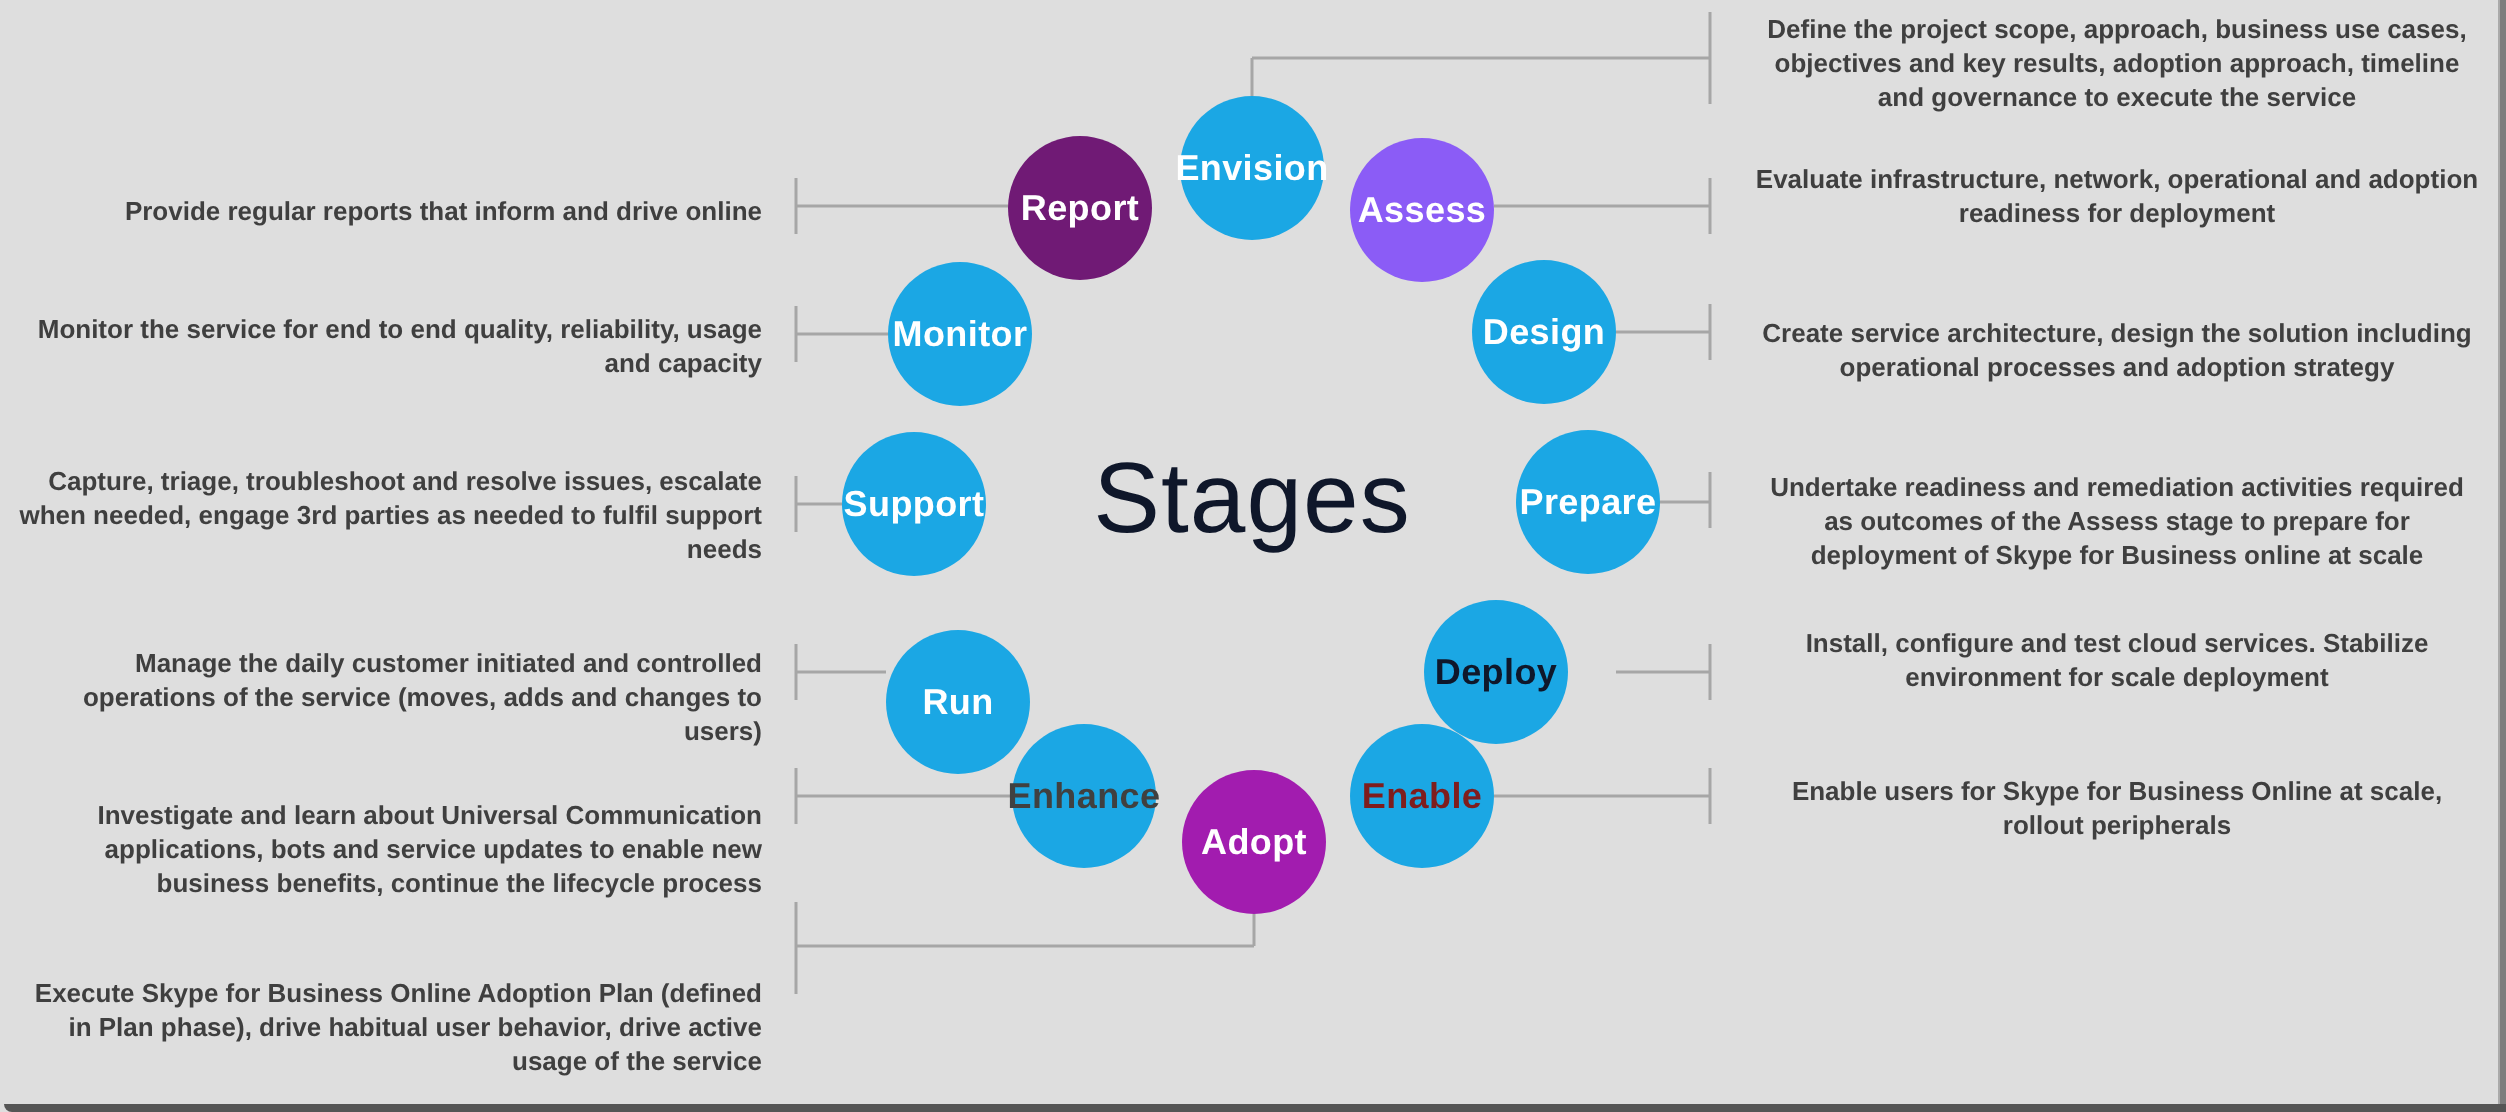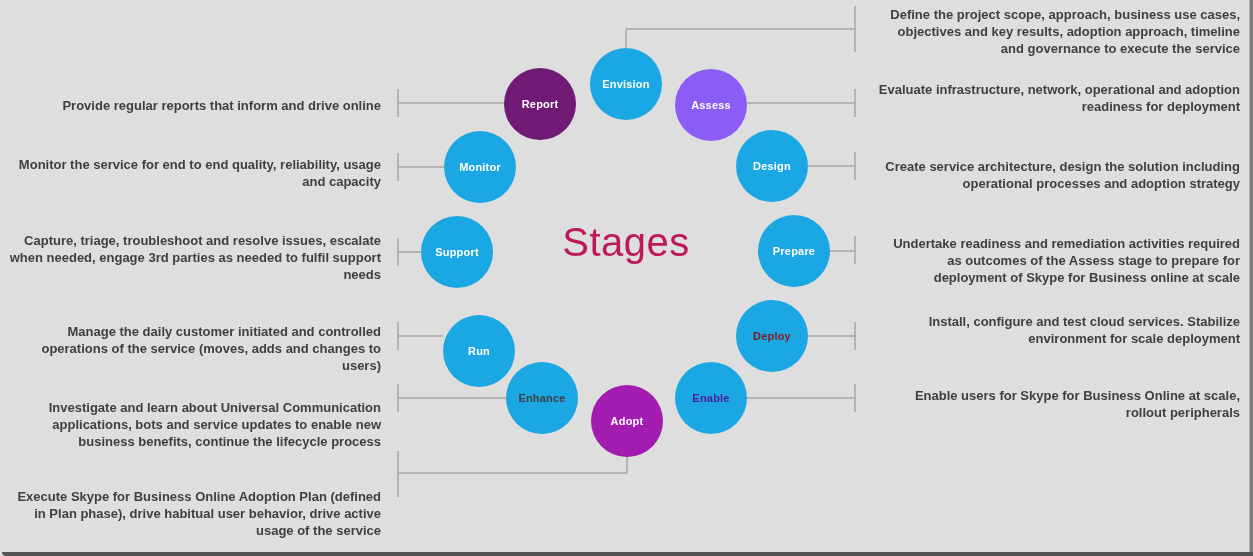--- a/index.html
+++ b/index.html
@@ -20,53 +20,53 @@
     left: 0; top: 0;
     width: 1253px; height: 556px;
   }
   .bubble {
     position: absolute;
     border-radius: 50%;
     display: flex;
     align-items: center;
     justify-content: center;
     color: #ffffff;
-    font-size: 11px;
+    font-size: 18px;
     font-weight: 600;
     letter-spacing: 0.2px;
     user-select: none;
     text-align: center;
   }
   .center-title {
     position: absolute;
     left: 526px;
     top: 220px;
     width: 200px;
     text-align: center;
-    font-size: 40px;
+    font-size: 50px;
     font-weight: 300;
-    color: #be185d;
+    color: #0f172a;
     letter-spacing: 0.5px;
   }
   .annotation {
     position: absolute;
     font-size: 13px;
     line-height: 17px;
     font-weight: 600;
     color: #3f3f3f;
   }
   .annotation.left {
     left: 5px;
     width: 376px;
     text-align: right;
   }
   .annotation.right {
     left: 877px;
     width: 363px;
-    text-align: right;
+    text-align: center;
   }
   .frame-right {
     position: absolute;
     top: 0; right: 0;
     width: 4px; height: 556px;
     background: #7d7d7d;
     border-left: 1px solid #aaaaaa;
   }
   .frame-bottom {
     position: absolute;
@@ -133,22 +133,22 @@
       </g>
     </svg>
 
   <div class="center-title">Stages</div>
 
   <div id="bubbles">
       <div class="bubble" style="left: 590px; top: 48px; width: 72px; height: 72px; background: rgb(27, 167, 228); color: rgb(255, 255, 255);">Envision</div>
       <div class="bubble" style="left: 675px; top: 69px; width: 72px; height: 72px; background: #8b5cf6; color: rgb(255, 255, 255);">Assess</div>
       <div class="bubble" style="left: 736px; top: 130px; width: 72px; height: 72px; background: rgb(27, 167, 228); color: rgb(255, 255, 255);">Design</div>
       <div class="bubble" style="left: 758px; top: 215px; width: 72px; height: 72px; background: rgb(27, 167, 228); color: rgb(255, 255, 255);">Prepare</div>
-      <div class="bubble" style="left: 736px; top: 300px; width: 72px; height: 72px; background: rgb(27, 167, 228); color: #7f1d1d;">Deploy</div>
-      <div class="bubble" style="left: 675px; top: 362px; width: 72px; height: 72px; background: rgb(27, 167, 228); color: #4c1d95;">Enable</div>
+      <div class="bubble" style="left: 712px; top: 300px; width: 72px; height: 72px; background: rgb(27, 167, 228); color: #0f172a;">Deploy</div>
+      <div class="bubble" style="left: 675px; top: 362px; width: 72px; height: 72px; background: rgb(27, 167, 228); color: #7f1d1d;">Enable</div>
       <div class="bubble" style="left: 591px; top: 385px; width: 72px; height: 72px; background: #a21caf; color: rgb(255, 255, 255);">Adopt</div>
       <div class="bubble" style="left: 506px; top: 362px; width: 72px; height: 72px; background: rgb(27, 167, 228); color: #404040;">Enhance</div>
       <div class="bubble" style="left: 443px; top: 315px; width: 72px; height: 72px; background: rgb(27, 167, 228); color: rgb(255, 255, 255);">Run</div>
       <div class="bubble" style="left: 421px; top: 216px; width: 72px; height: 72px; background: rgb(27, 167, 228); color: rgb(255, 255, 255);">Support</div>
       <div class="bubble" style="left: 444px; top: 131px; width: 72px; height: 72px; background: rgb(27, 167, 228); color: rgb(255, 255, 255);">Monitor</div>
       <div class="bubble" style="left: 504px; top: 68px; width: 72px; height: 72px; background: #701a75; color: rgb(255, 255, 255);">Report</div>
     </div>
   <div id="left-annotations">
       <div class="annotation left" style="top: 97px;">Provide regular reports that inform and drive online</div>
       <div class="annotation left" style="top: 156px;">Monitor the service for end to end quality, reliability, usage and capacity</div>

